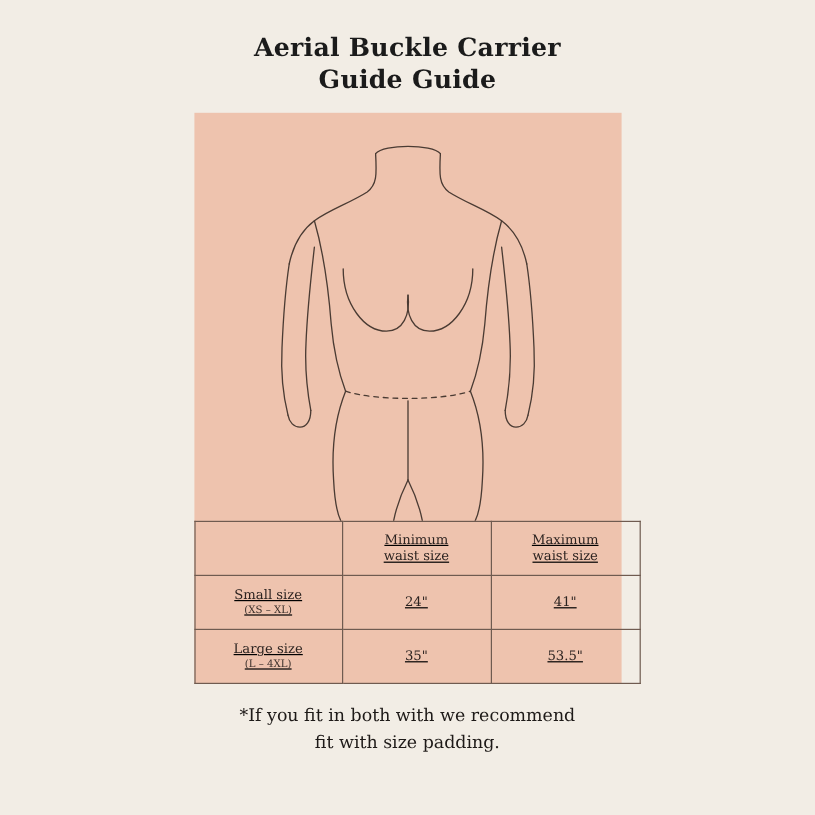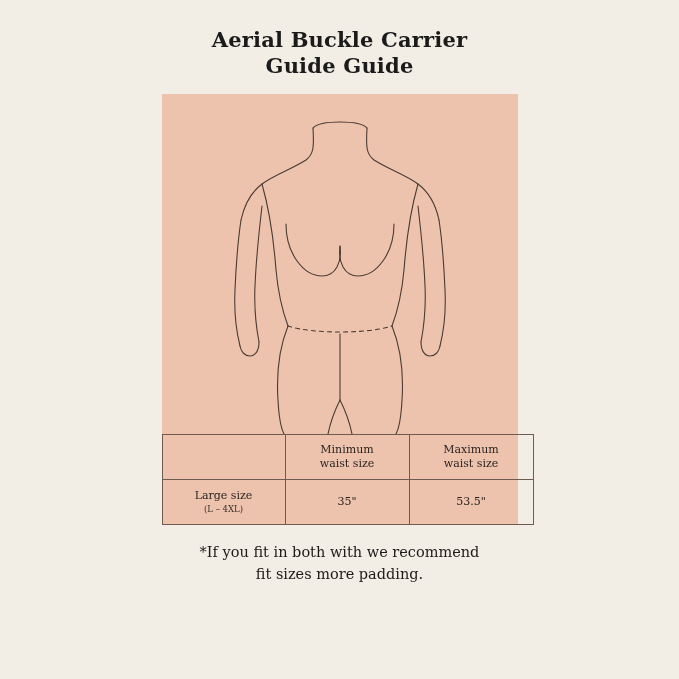--- a/index.html
+++ b/index.html
@@ -49,20 +49,21 @@
     position: absolute;
     left: 0;
     top: 0;
     width: 100%;
     height: 100%;
   }
   table.size-table {
     width: 356px;
     border-collapse: collapse;
     table-layout: fixed;
+    text-decoration: underline;
   }
   table.size-table td {
     border: 1px solid #6f5b50;
     text-align: center;
     vertical-align: middle;
     color: #2c2320;
     font-family: "DejaVu Serif", serif;
     font-size: 11px;
     height: 40px;
     padding: 2px 2px;
@@ -149,28 +150,36 @@
           <span class="cell-head">Minimum</span>
           <span class="cell-head" style="display:block">waist size</span>
         </td>
         <td class="col-max">
           <span class="cell-head">Maximum</span>
           <span class="cell-head" style="display:block">waist size</span>
         </td>
       </tr>
       <tr>
         <td class="col-label">
+          <span>Small size</span>
+          <span class="cell-sub">(XS – XL)</span>
+        </td>
+        <td class="col-min">24"</td>
+        <td class="col-max">41"</td>
+      </tr>
+      <tr>
+        <td class="col-label">
           <span>Large size</span>
           <span class="cell-sub">(L – 4XL)</span>
         </td>
         <td class="col-min">35"</td>
         <td class="col-max">53.5"</td>
       </tr>
     </tbody>
       </table>
   </div>
 
   <div class="footnote">
     <div>*If you fit in both with we recommend</div>
-    <div>fit sizes more padding.</div>
+    <div>fit with size padding.</div>
   </div>
 
 </div>
 
 </body></html>

